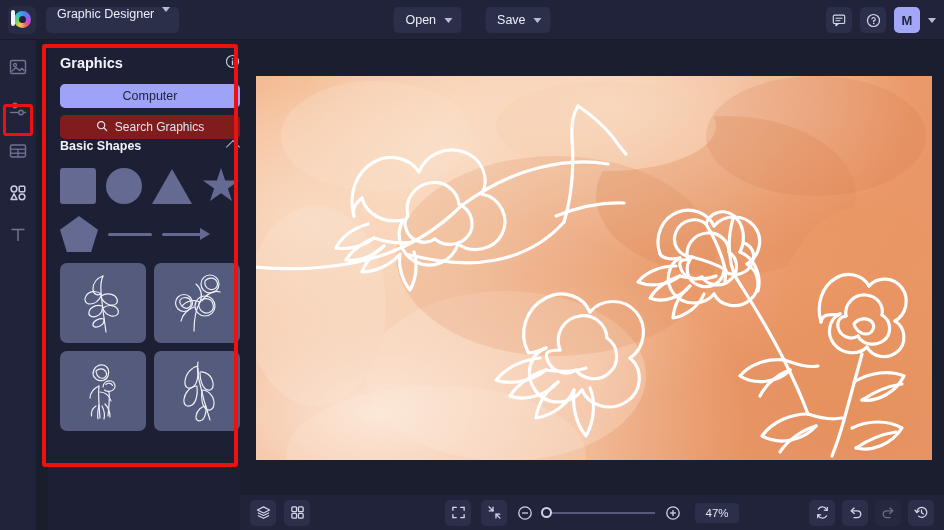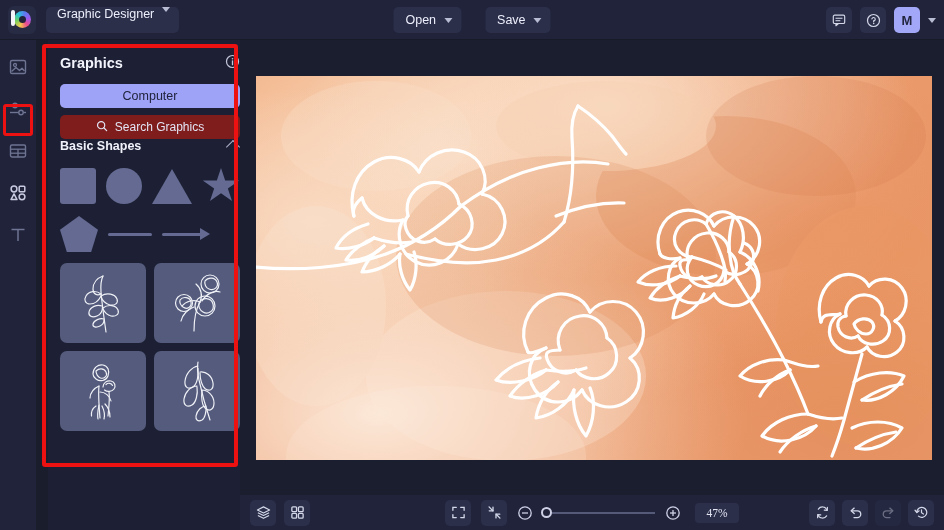--- a/index.html
+++ b/index.html
@@ -281,21 +281,20 @@
     box-sizing: border-box;
     cursor: pointer;
   }
   .zoom-val {
     min-width: 44px; height: 20px;
     border-radius: 4px;
     background: #2b2f4a;
     font-size: 11.5px; color: #e3e5f3;
     display: flex; align-items: center; justify-content: center;
     margin-left: 4px;
-    font-family: Liberation Serif, serif;
   }
   .ghost { opacity: 0.42; }
 </style>
 </head>
 <body>
 
 <div class="topbar">
   <div class="logo">
     <div class="logo-mark"></div>
   </div>

